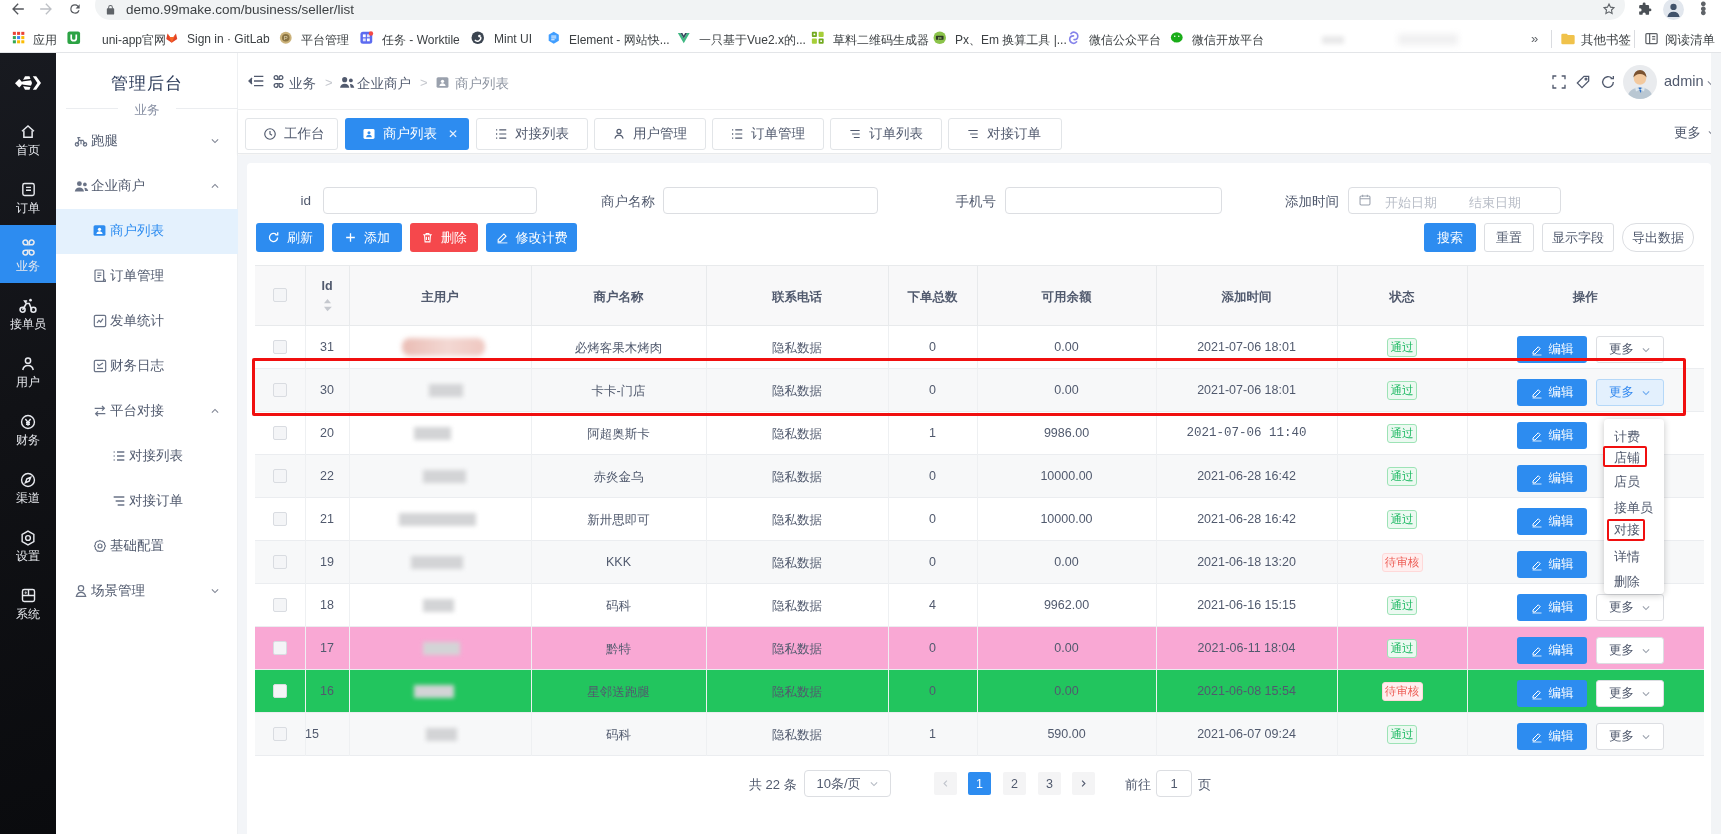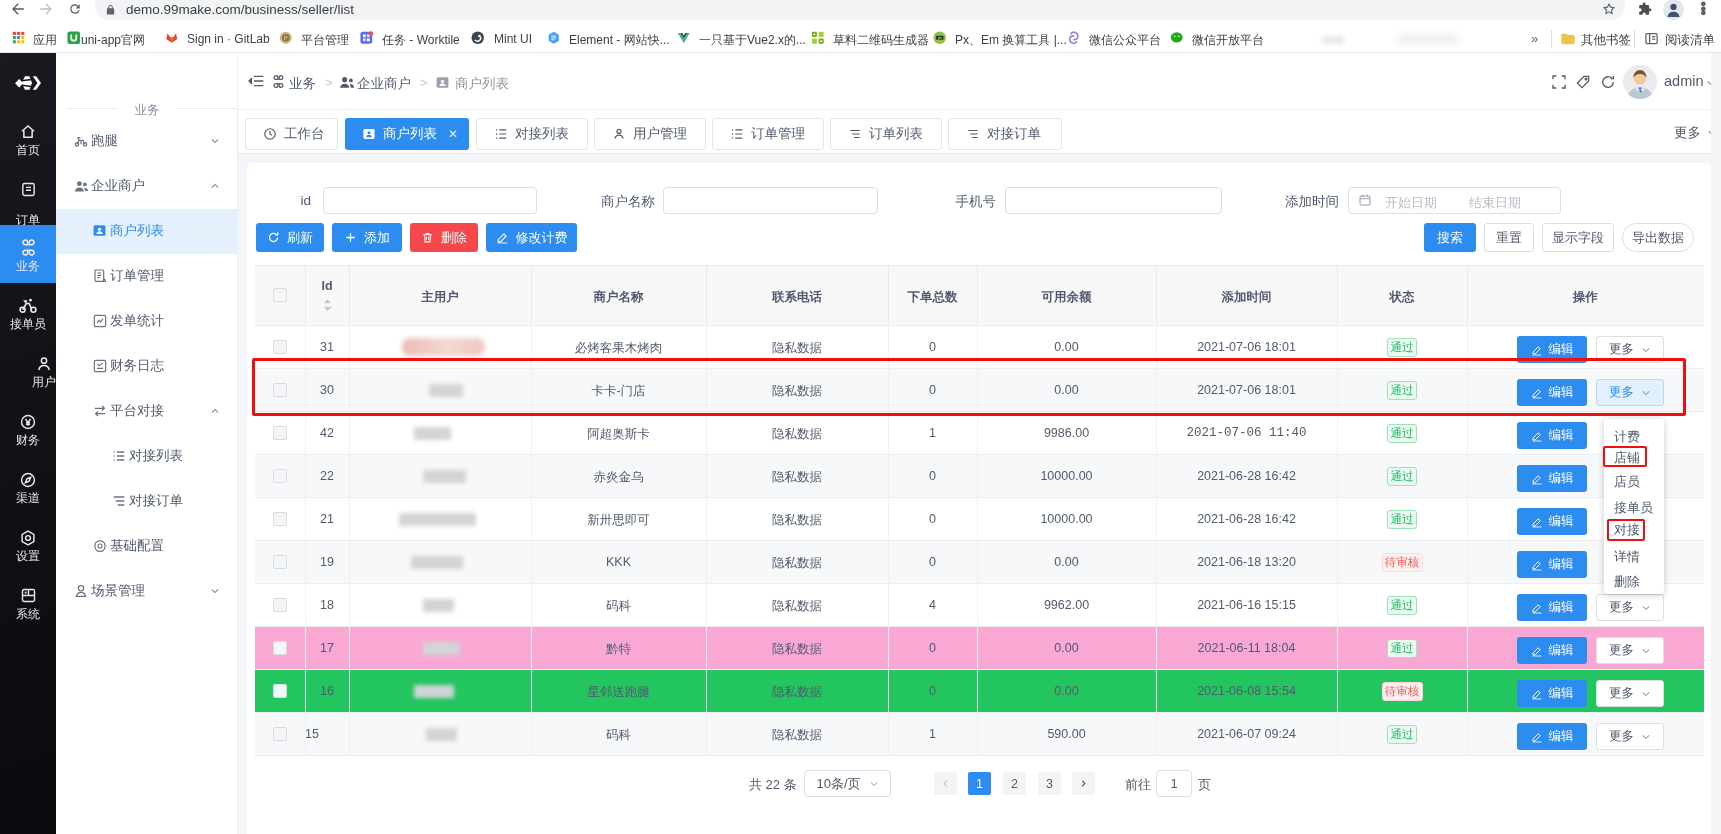--- a/index.html
+++ b/index.html
@@ -52,21 +52,21 @@
       <rect x="11" y="11" width="3.6" height="3.6" fill="#fbbc05"></rect>
     </svg>
   </div>
 <div class="abs" style="left:33px;top:32px;font-size:12px;color:#3c4043;">应用</div>
 <div class="abs" style="left:67px;top:31px;width:13px;height:13px;">
     <svg width="13.5" height="13.5" viewBox="0 0 16 16">
       <rect x="0.5" y="0.5" width="15" height="15" rx="2.5" fill="#2ca344"></rect>
       <path d="M5 4v4.5a3 3 0 0 0 6 0V4" stroke="#fff" stroke-width="2" fill="none"></path>
     </svg>
   </div>
-<div class="abs" style="left:81px;top:32px;font-size:12px;color:#3c4043;">uni-app官网</div>
+<div class="abs" style="left:102px;top:32px;font-size:12px;color:#3c4043;">uni-app官网</div>
 <div class="abs" style="left:165px;top:31px;width:13px;height:13px;">
     <svg width="13.5" height="13.5" viewBox="0 0 16 16">
       <path d="M8 14L1.5 9.5 3 3l3 4h4l3-4 1.5 6.5z" fill="#e24329"></path>
       <path d="M8 14L3 3l3 4h4l3-4z" fill="#fc6d26" opacity=".85"></path>
     </svg>
   </div>
 <div class="abs" style="left:187px;top:32px;font-size:12px;color:#3c4043;">Sign in · GitLab</div>
 <div class="abs" style="left:279px;top:31px;width:13px;height:13px;">
     <svg width="13.5" height="13.5" viewBox="0 0 16 16">
       <circle cx="8" cy="8" r="7" fill="#cbb27a"></circle>
@@ -176,21 +176,21 @@
       </div>
 <div class="abs" style="left:0;top:33px;width:56px;text-align:center;font-size:12px;color:#e7e9ee;">首页</div>
 </div>
 <div class="abs" style="left:0;top:114px;width:56px;height:58px;">
 <div class="ctr" style="position:absolute;left:0;top:13px;width:56px;height:19px;">
         <svg width="17" height="17" viewBox="0 0 24 24" fill="none" stroke="#e7e9ee" stroke-width="2">
           <rect x="4" y="3.5" width="16" height="17" rx="2.5"></rect>
           <path d="M8.5 9h7M8.5 13h7"></path>
         </svg>
       </div>
-<div class="abs" style="left:0;top:33px;width:56px;text-align:center;font-size:12px;color:#e7e9ee;margin-top:12px;">订单</div>
+<div class="abs" style="left:0;top:33px;width:56px;text-align:center;font-size:12px;color:#e7e9ee;">订单</div>
 </div>
 <div class="abs" style="left:0;top:172px;width:56px;height:58px;background:#2d8cf0;">
 <div class="ctr" style="position:absolute;left:0;top:13px;width:56px;height:19px;">
         <svg width="19" height="19" viewBox="0 0 24 24" fill="none" stroke="#e7e9ee" stroke-width="2.1">
           <path d="M11 8.5H8.5 A3 3 0 1 1 11 5.9 V 8.5z"></path>
           <path d="M13 8.5h2.5A3 3 0 1 0 13 5.9V8.5z"></path>
           <path d="M11 15.5H8.5a3 3 0 1 0 2.5 2.6v-2.6z"></path>
           <path d="M13 15.5h2.5a3 3 0 1 1-2.5 2.6v-2.6z"></path>
         </svg>
       </div>
@@ -200,21 +200,21 @@
 <div class="ctr" style="position:absolute;left:0;top:13px;width:56px;height:19px;">
         <svg width="20" height="20" viewBox="0 0 24 24" fill="none" stroke="#e7e9ee" stroke-width="1.9">
           <circle cx="5.5" cy="16.5" r="3"></circle>
           <circle cx="18.5" cy="16.5" r="3"></circle>
           <path d="M5.5 16.5L10 9h3.5l3 7.5M10 9l-2-3h3"></path>
           <circle cx="15" cy="5" r="1.6" fill="#e7e9ee" stroke="none"></circle>
         </svg>
       </div>
 <div class="abs" style="left:0;top:33px;width:56px;text-align:center;font-size:12px;color:#e7e9ee;">接单员</div>
 </div>
-<div class="abs" style="left:16px;top:288px;width:56px;height:58px;padding-left:24px;">
+<div class="abs" style="left:0;top:288px;width:56px;height:58px;padding-left:24px;">
 <div class="ctr" style="position:absolute;left:0;top:13px;width:56px;height:19px;">
         <svg width="18" height="18" viewBox="0 0 24 24" fill="none" stroke="#e7e9ee" stroke-width="2">
           <circle cx="12" cy="7.5" r="3.5"></circle>
           <path d="M5 20c.8-4 3.5-6 7-6s6.2 2 7 6"></path>
         </svg>
       </div>
 <div class="abs" style="left:0;top:33px;width:56px;text-align:center;font-size:12px;color:#e7e9ee;">用户</div>
 </div>
 <div class="abs" style="left:0;top:346px;width:56px;height:58px;">
 <div class="ctr" style="position:absolute;left:0;top:13px;width:56px;height:19px;">
@@ -248,20 +248,23 @@
         <svg width="17" height="17" viewBox="0 0 24 24" fill="none" stroke="#e7e9ee" stroke-width="2">
           <rect x="3.5" y="3.5" width="17" height="17" rx="2.5"></rect>
           <path d="M3.5 12h17M12 3.5V12"></path>
           <circle cx="8" cy="8" r="0.5" fill="#e7e9ee"></circle>
         </svg>
       </div>
 <div class="abs" style="left:0;top:33px;width:56px;text-align:center;font-size:12px;color:#e7e9ee;">系统</div>
 </div>
 </div>
 <div class="abs" style="left:56px;top:53px;width:182px;height:781px;background:#fff;border-right:1px solid #eef0f2;">
+<div class="abs" style="left:0;top:0;width:182px;height:55px;">
+      <div class="abs" style="left:0;top:19px;width:182px;text-align:center;font-size:17px;color:#2c3b5a;letter-spacing:1px;">管理后台</div>
+    </div>
 <div class="abs" style="left:10px;top:55px;width:52px;height:1px;background:#ebedf0;"></div>
 <div class="abs" style="left:120px;top:55px;width:62px;height:1px;background:#ebedf0;"></div>
 <div class="abs" style="left:0;top:49px;width:182px;text-align:center;font-size:12.5px;color:#8a92a5;">业务</div>
 <div class="abs" style="left:17px;top:80px;">
       <svg width="16" height="16" viewBox="0 0 24 24" fill="none" stroke="#6a7386" stroke-width="1.8">
         <circle cx="6" cy="17" r="2.6"></circle>
         <circle cx="18" cy="17" r="2.6"></circle>
         <path d="M6 17l3-6h6l3 6M9 11L7.5 7H11M12 11v6"></path>
       </svg>
     </div>
@@ -587,21 +590,21 @@
 <div class="abs" style="left:50.0px;top:0;width:1px;height:43px;background:#eef0f2;"></div>
 <div class="abs" style="left:94.0px;top:0;width:1px;height:43px;background:#eef0f2;"></div>
 <div class="abs" style="left:276.0px;top:0;width:1px;height:43px;background:#eef0f2;"></div>
 <div class="abs" style="left:451.0px;top:0;width:1px;height:43px;background:#eef0f2;"></div>
 <div class="abs" style="left:633.0px;top:0;width:1px;height:43px;background:#eef0f2;"></div>
 <div class="abs" style="left:722.0px;top:0;width:1px;height:43px;background:#eef0f2;"></div>
 <div class="abs" style="left:901.0px;top:0;width:1px;height:43px;background:#eef0f2;"></div>
 <div class="abs" style="left:1082.0px;top:0;width:1px;height:43px;background:#eef0f2;"></div>
 <div class="abs" style="left:1212.0px;top:0;width:1px;height:43px;background:#eef0f2;"></div>
 <div class="abs" style="left:18.0px;top:14.0px;width:14px;height:14px;background:#f4f5f7;border:1px solid #d9dce1;border-radius:2px;"></div>
-<div class="abs" style="left:50.0px;top:14px;width:44px;text-align:center;">42</div>
+<div class="abs" style="left:50.0px;top:14px;width:44px;text-align:center;">20</div>
 <div class="abs" style="left:159px;top:15px;width:37px;height:13px;background:#d3d4d6;filter:blur(2.2px);"></div>
 <div class="abs" style="left:283.5px;top:14px;width:160px;text-align:center;">阿超奥斯卡</div>
 <div class="abs" style="left:482.0px;top:14px;width:120px;text-align:center;">隐私数据</div>
 <div class="abs" style="left:637.5px;top:14px;width:80px;text-align:center;">1</div>
 <div class="abs" style="left:751.5px;top:14px;width:120px;text-align:center;">9986.00</div>
 <div class="abs" style="left:921.5px;top:14px;width:140px;text-align:center;font-family:Liberation Mono, monospace;">2021-07-06 11:40</div>
 <div class="abs ctr" style="left:1132.0px;top:12px;width:30px;height:19px;background:#ecf9f1;border:1px solid #9de3b6;border-radius:3px;color:#1fba64;font-size:11.5px;">通过</div>
 <div class="abs ctr" style="left:1262px;top:10px;width:70px;height:27px;background:#2d8cf0;border-radius:3px;color:#fff;font-size:12.5px;"><svg width="12" height="12" viewBox="0 0 24 24" fill="none" stroke="#fff" stroke-width="2" style="margin-right:6px">
           <path d="M14.5 5.5l4 4L8 20H4v-4z"></path>
           <path d="M3 22h18" stroke-width="1.6"></path>

